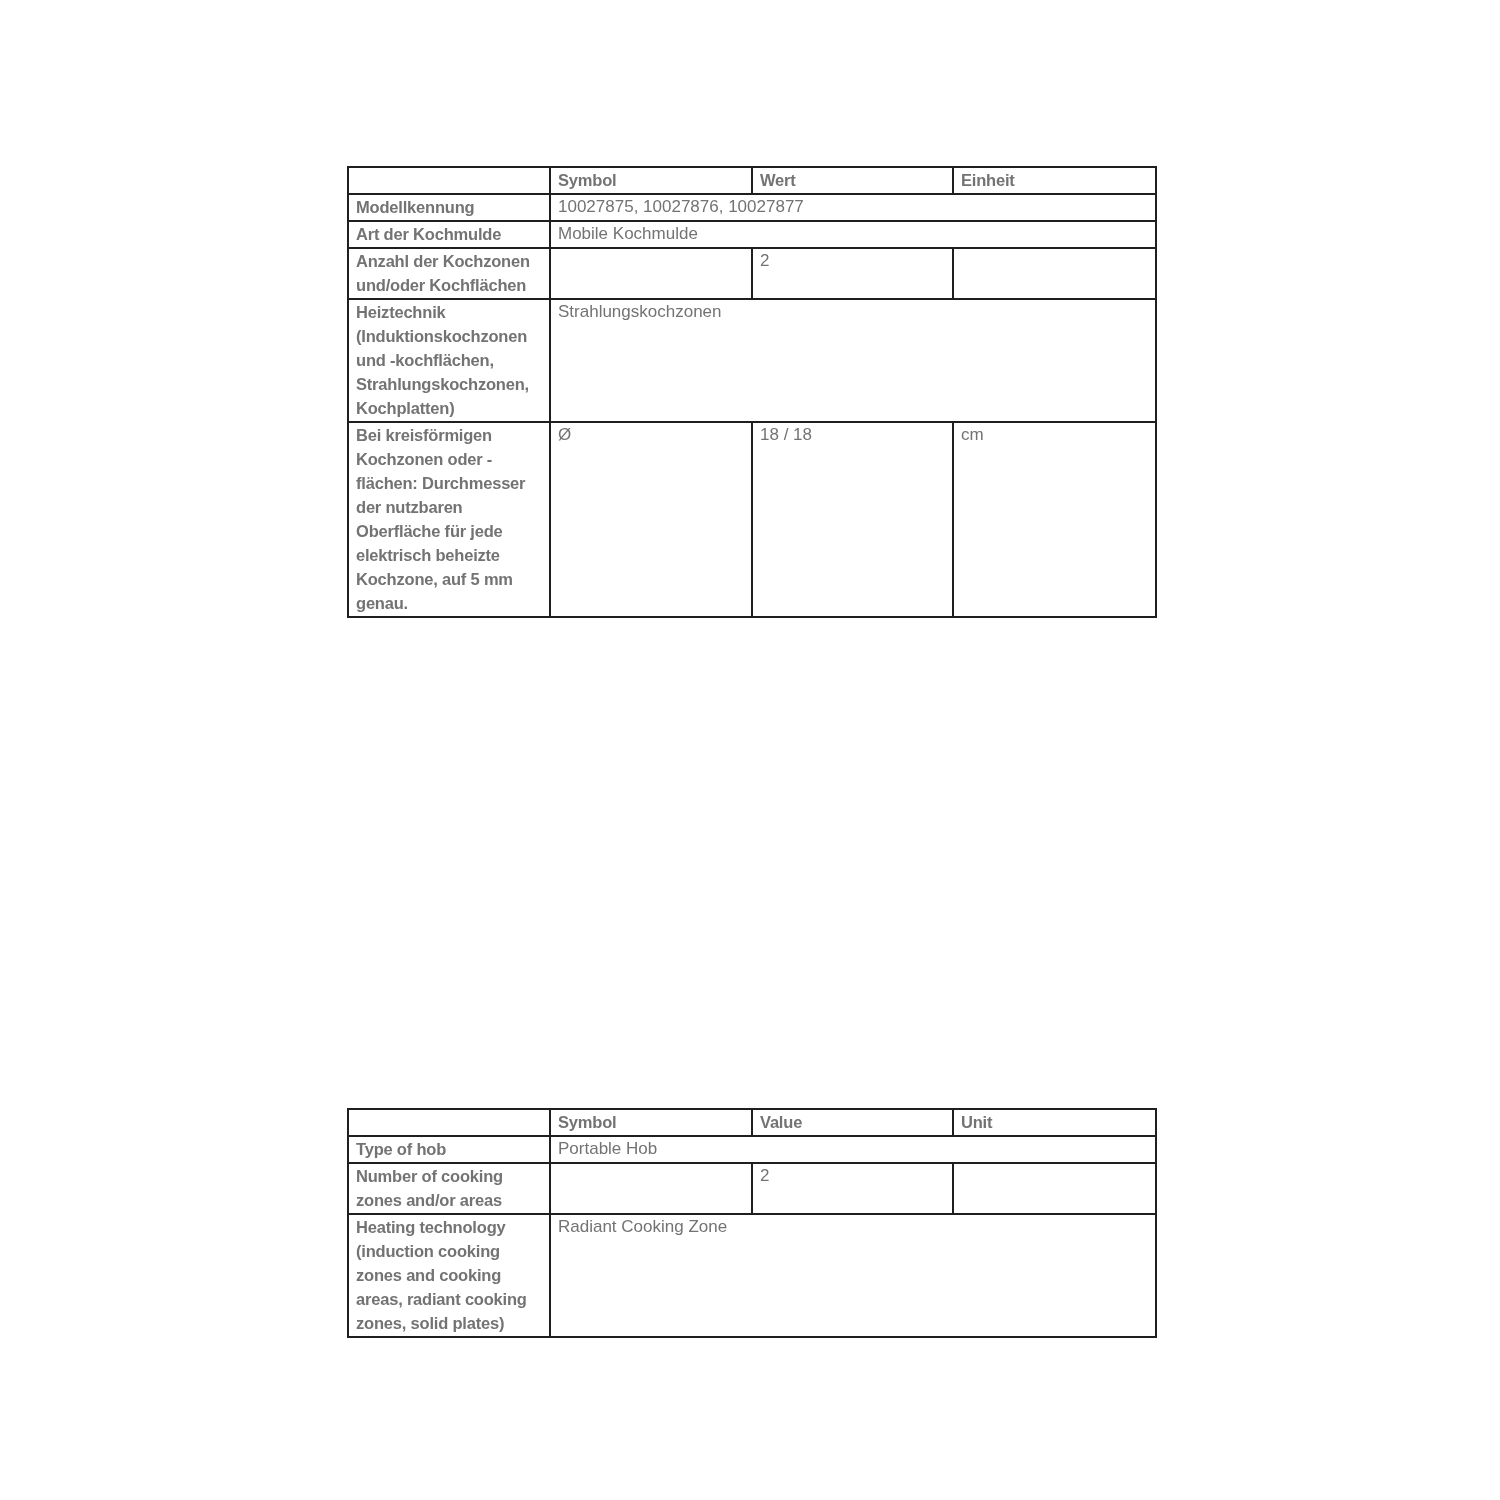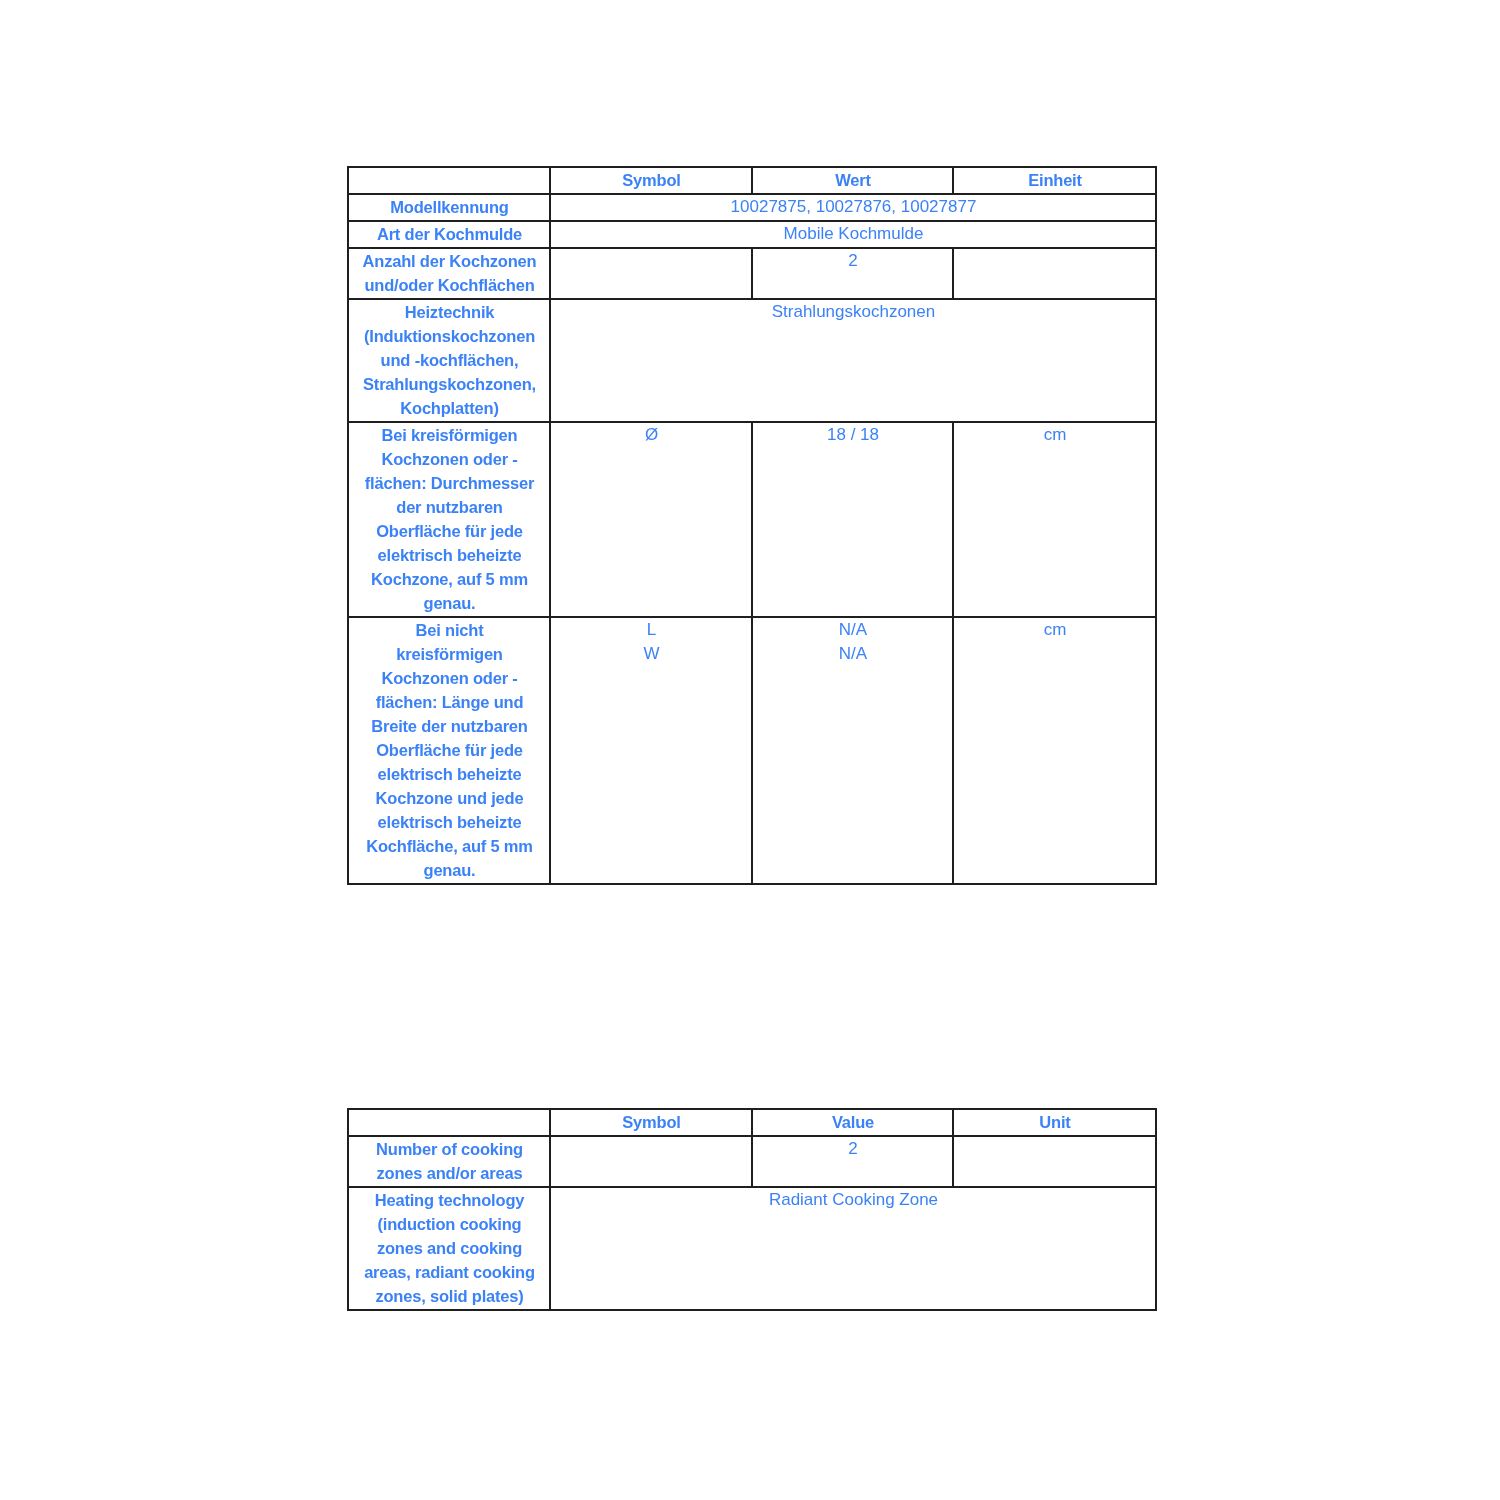--- a/index.html
+++ b/index.html
@@ -21,27 +21,27 @@
     width: 808px;
     border-collapse: collapse;
     table-layout: fixed;
   }
   #table-german { top: 166px; }
   #table-english { top: 1108px; }
 
   table.spec td, table.spec th {
     border: 2px solid #1f1f1f;
     vertical-align: top;
-    text-align: center;
+    text-align: left;
     padding: 0px 6px 1px 7px;
     font-size: 17px;
     line-height: 24px;
     white-space: pre;
     overflow: hidden;
-    color: #3b82f6;
+    color: #737373;
   }
   table.spec th, table.spec td.label {
     font-weight: bold;
     font-size: 16.5px;
     letter-spacing: -0.2px;
   }
   
   td.no-bb { border-bottom: none; }
   td.no-bt { border-top: none; margin-left: 36px; }
 
@@ -105,54 +105,40 @@
 flächen: Durchmesser
 der nutzbaren
 Oberfläche für jede
 elektrisch beheizte
 Kochzone, auf 5 mm
 genau.</td>
       <td>Ø</td>
       <td>18 / 18</td>
       <td>cm</td>
     </tr>
-    <tr class="h262">
-      <td class="label">Bei nicht
-kreisförmigen
-Kochzonen oder -
-flächen: Länge und
-Breite der nutzbaren
-Oberfläche für jede
-elektrisch beheizte
-Kochzone und jede
-elektrisch beheizte
-Kochfläche, auf 5 mm
-genau.</td>
-      <td>L
-W</td>
-      <td>N/A
-N/A</td>
-      <td>cm</td>
-    </tr>
   </tbody>
     </table>
 
   <table class="spec" id="table-english">
     <colgroup>
       <col style="width:202px">
         <col style="width:202px">
         <col style="width:201px">
         <col style="width:203px">
     </colgroup>
     <tbody>
         <tr class="h27">
       <th></th>
       <th>Symbol</th>
       <th>Value</th>
       <th>Unit</th>
+    </tr>
+    <tr class="h24">
+      <td class="label">Type of hob</td>
+      <td colspan="3" class="no-bt">Portable Hob</td>
     </tr>
     <tr class="h49">
       <td class="label">Number of cooking
 zones and/or areas</td>
       <td></td>
       <td>2</td>
       <td></td>
     </tr>
     <tr class="h121">
       <td class="label">Heating technology

